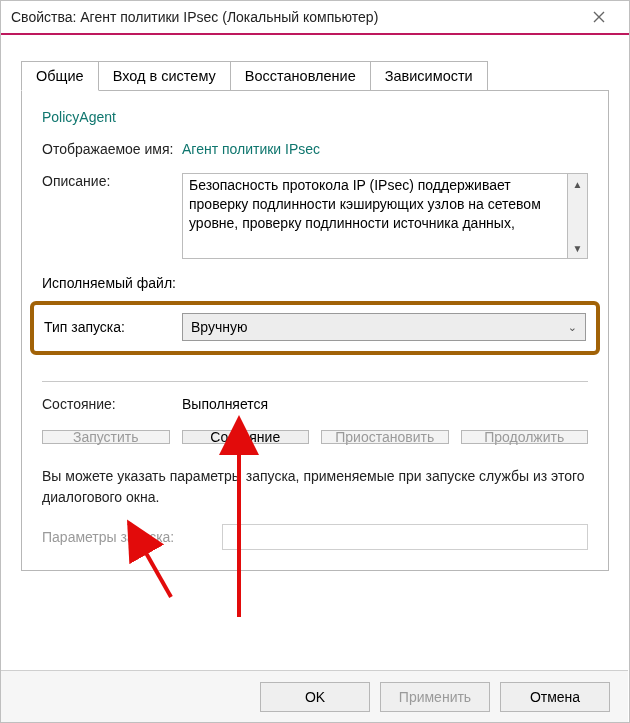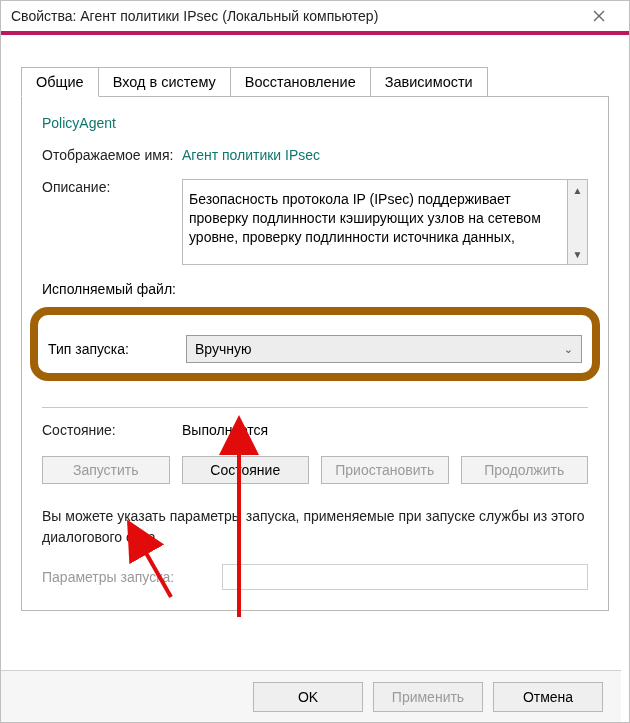--- a/index.html
+++ b/index.html
@@ -18,21 +18,21 @@
     height: 723px;
     background: #ffffff;
     border: 1px solid #bfbfbf;
     position: relative;
   }
   .titlebar {
     display: flex;
     align-items: center;
     height: 34px;
     padding: 0 10px;
-    border-bottom: 4px solid #be185d;
+    border-bottom: 2px solid #be185d;
     color: #222;
     font-size: 14px;
   }
   .titlebar .title { flex: 1; }
   .close-btn {
     width: 40px;
     height: 28px;
     display: flex;
     align-items: center;
     justify-content: center;
@@ -40,21 +40,21 @@
     font-size: 15px;
     cursor: pointer;
   }
   .body {
     padding: 14px 20px 0 20px;
     position: relative;
   }
   .tabstrip {
     display: flex;
     border-bottom: 1px solid #b7b7b7;
-    margin-top: 18px;
+    margin-top: 12px;
   }
   .tab {
     padding: 6px 14px 6px 14px;
     border: 1px solid #b7b7b7;
     border-bottom: none;
     background: #fff;
     margin-right: -1px;
     position: relative;
     cursor: pointer;
     font-size: 14.5px;
@@ -86,21 +86,21 @@
     color: #0f766e;
   }
   .desc-box {
     flex: 1;
     display: flex;
   }
   .desc-text {
     flex: 1;
     border: 1px solid #bcbcbc;
     background: #fff;
-    padding: 10px 6px;
+    padding: 2px 6px;
     height: 86px;
     overflow: hidden;
     font-family: inherit;
     font-size: 14px;
     line-height: 1.35;
     resize: none;
   }
   .desc-scroll {
     width: 20px;
     display: flex;
@@ -121,23 +121,23 @@
   }
   .exe-line {
     margin-top: 4px;
     margin-bottom: 6px;
     color: #222;
     font-size: 14px;
     white-space: nowrap;
     overflow: hidden;
   }
   .highlight-wrap {
-    border: 8px solid #a16207;
-    border-radius: 18px;
-    padding: 20px 10px 10px 10px;
+    border: 4px solid #a16207;
+    border-radius: 6px;
+    padding: 8px 10px 10px 10px;
     margin: 10px -12px 6px -12px;
     display: flex;
     align-items: center;
   }
   .highlight-wrap .lbl2 {
     width: 138px;
     flex-shrink: 0;
   }
   .select {
     flex: 1;
@@ -165,21 +165,21 @@
     margin-bottom: 18px;
   }
   .status-row .lbl { width: 140px; }
   .btn-row {
     display: flex;
     gap: 12px;
     margin-bottom: 22px;
   }
   .btn {
     flex: 1;
-    height: 28px;
+    height: 14px;
     border: 1px solid #b7b7b7;
     background: #efefef;
     display: flex;
     align-items: center;
     justify-content: center;
     font-family: inherit;
     font-size: 14px;
     cursor: pointer;
   }
   .btn.disabled {
@@ -204,21 +204,21 @@
     flex: 1;
     height: 26px;
     border: 1px solid #cfcfcf;
     background: #fff;
     padding: 0 6px;
     font-family: inherit;
     font-size: 14px;
   }
   .bottom-bar {
     position: absolute;
-    left: 0; right: 8px; bottom: 0;
+    left: 0; right: 1px; bottom: 0;
     height: 52px;
     border-top: 1px solid #cfcfcf;
     background: #f6f6f6;
     display: flex;
     align-items: center;
     justify-content: flex-end;
     padding: 0 18px;
     gap: 10px;
   }
   .bottom-bar .bbtn {

